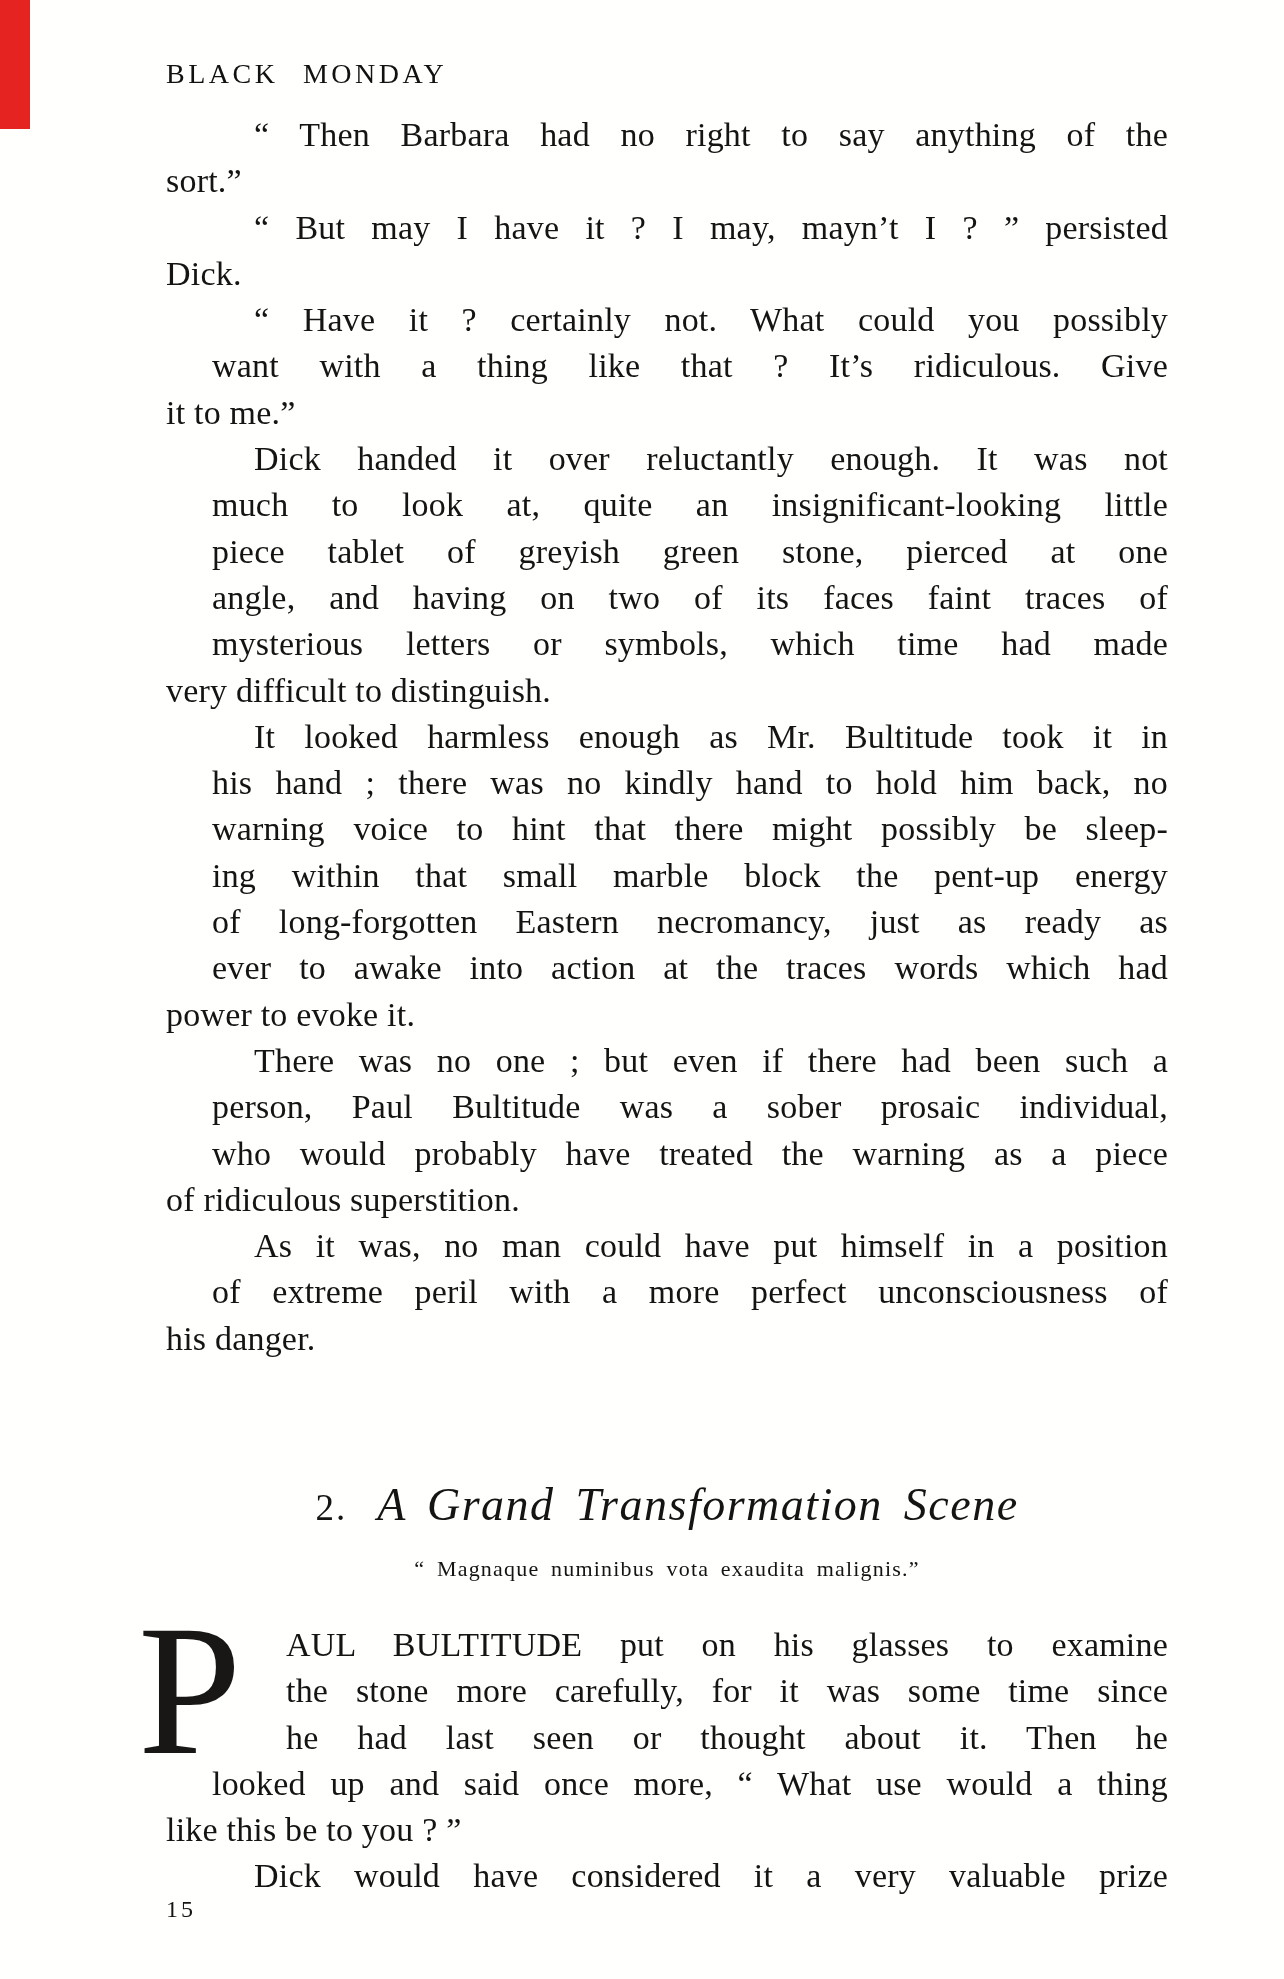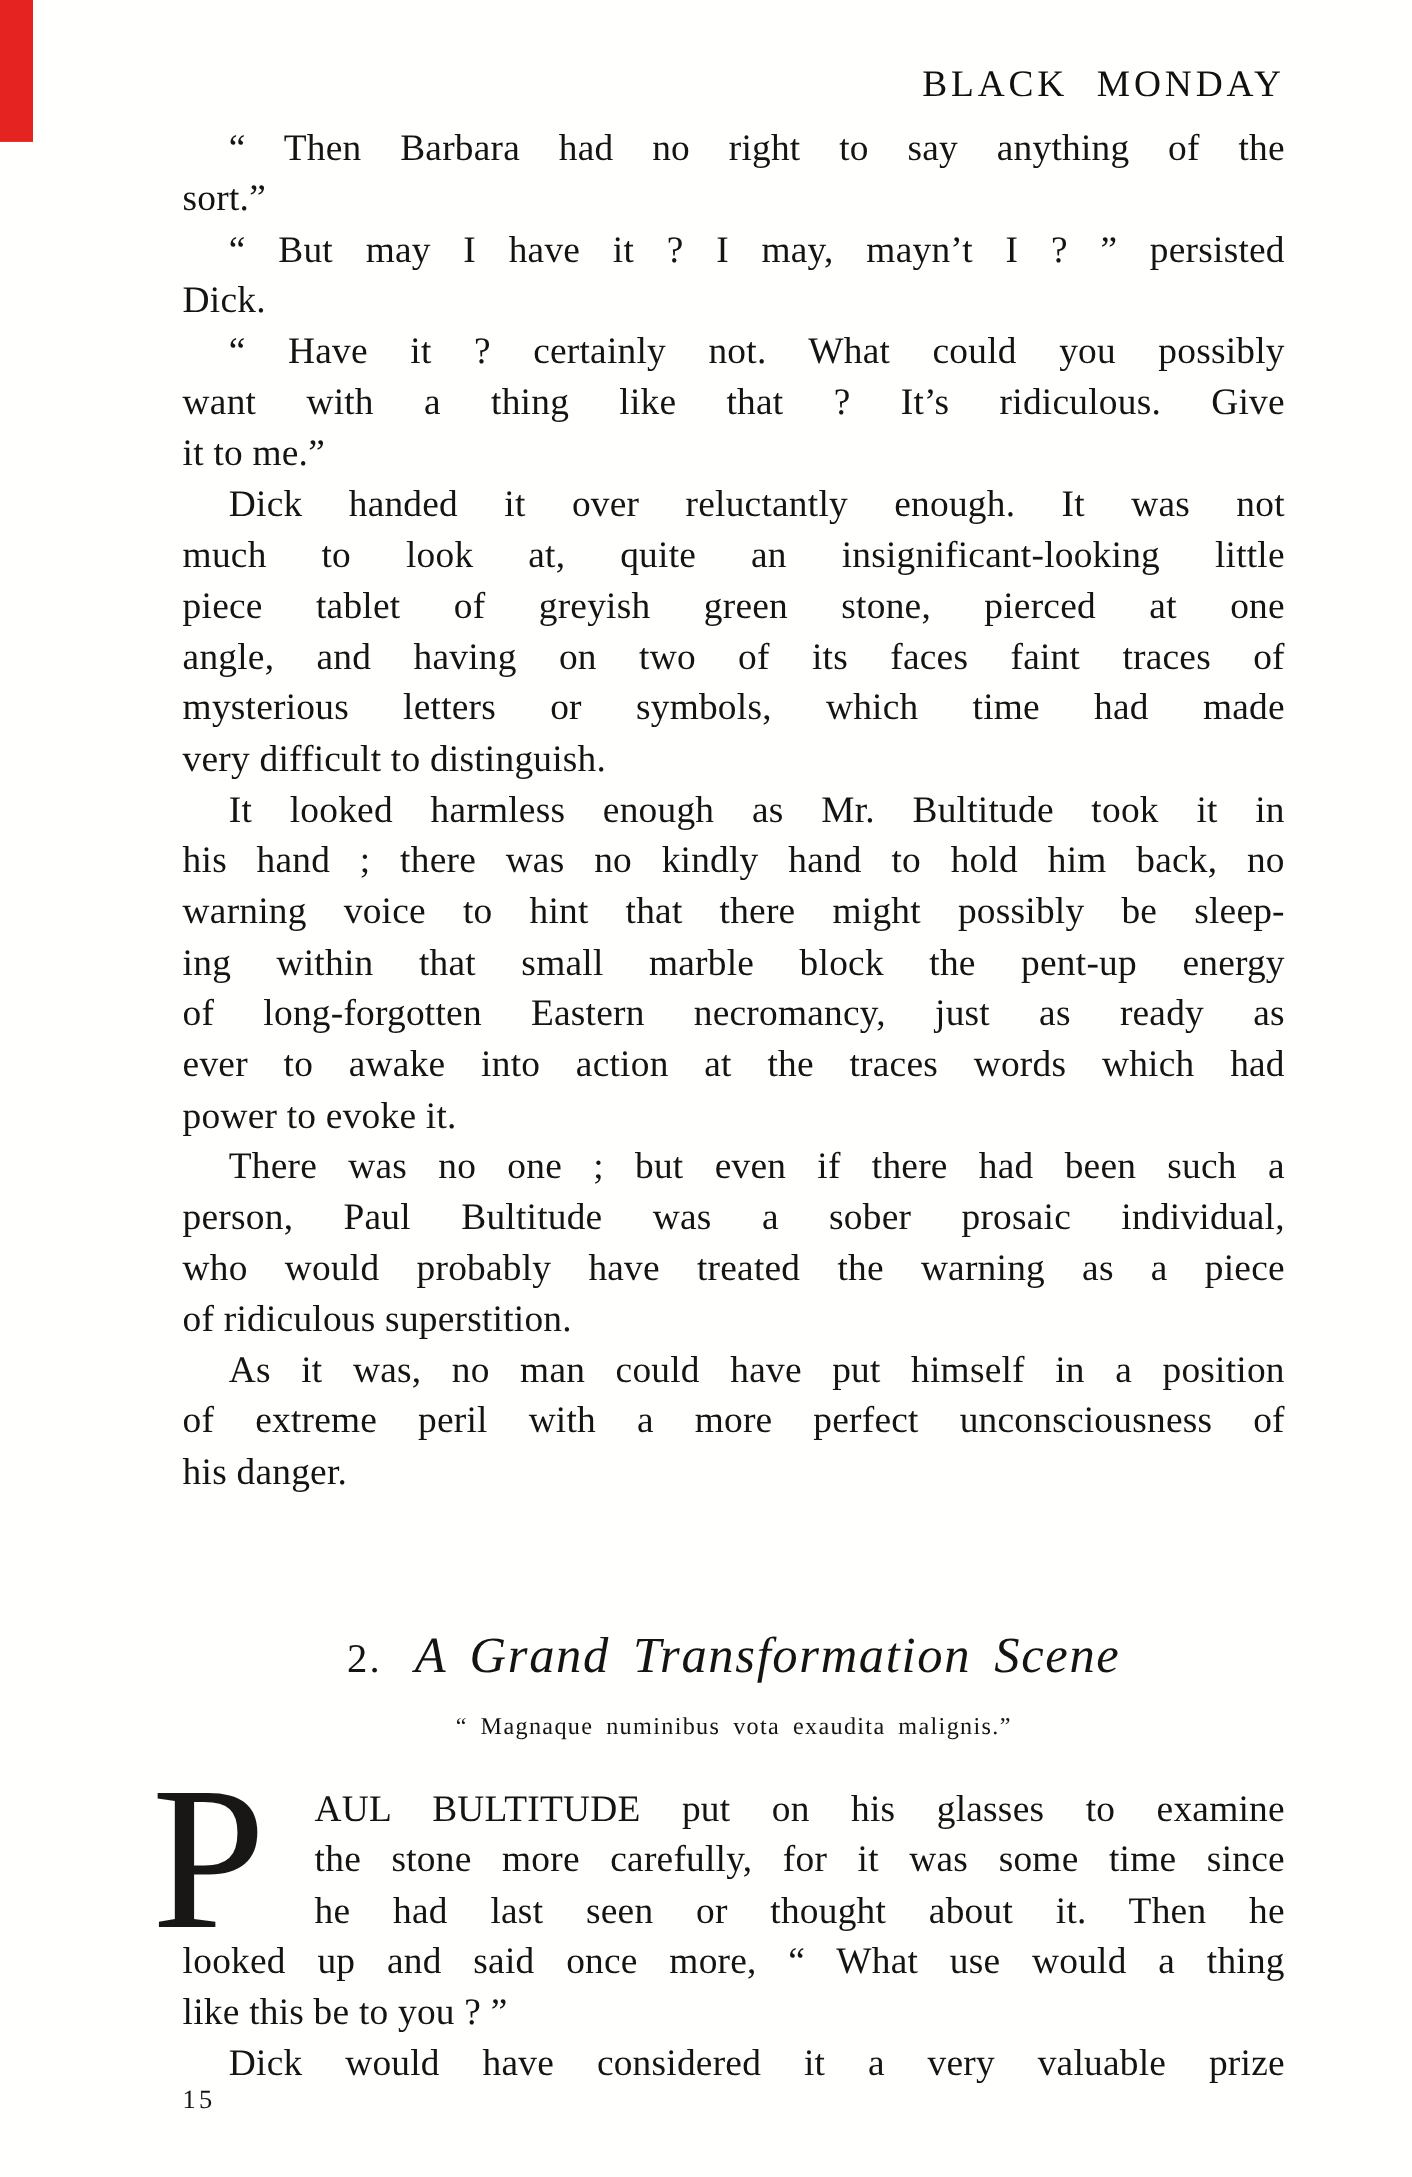--- a/index.html
+++ b/index.html
@@ -12,31 +12,30 @@
     overflow:hidden;
   }
   .page{position:absolute;inset:0;background:#fffffe;}
 
   .red-strip{
     position:absolute;left:0;top:0;width:30px;height:129px;
   }
 
   .runhead{
     position:absolute;left:166px;top:58px;width:1002px;
-    text-align:right;
-    font-size:34px;letter-spacing:3.5px;word-spacing:14px;
+    font-size:28px;letter-spacing:3.5px;word-spacing:14px;
     color:#121110;
   }
 
   .col{
     position:absolute;left:166px;top:112px;width:1002px;
     font-size:34px;letter-spacing:0.2px;
   }
   .ln{display:block;line-height:46.3px;height:46.3px;white-space:normal;}
-  .j{text-align:justify;text-align-last:justify;}
+  .j{text-align:justify;text-align-last:justify;margin-left:46px;}
   .last{text-align:left;text-align-last:left;}
   .ind{text-indent:42px;}
 
   .section-heading{
     position:absolute;left:166px;top:1478px;width:1002px;
     text-align:center;white-space:nowrap;
   }
   .sec-num{font-size:37px;font-style:normal;margin-right:30px;letter-spacing:2px;}
   .sec-title{font-size:46px;font-style:italic;letter-spacing:1.5px;word-spacing:8px;}
 

